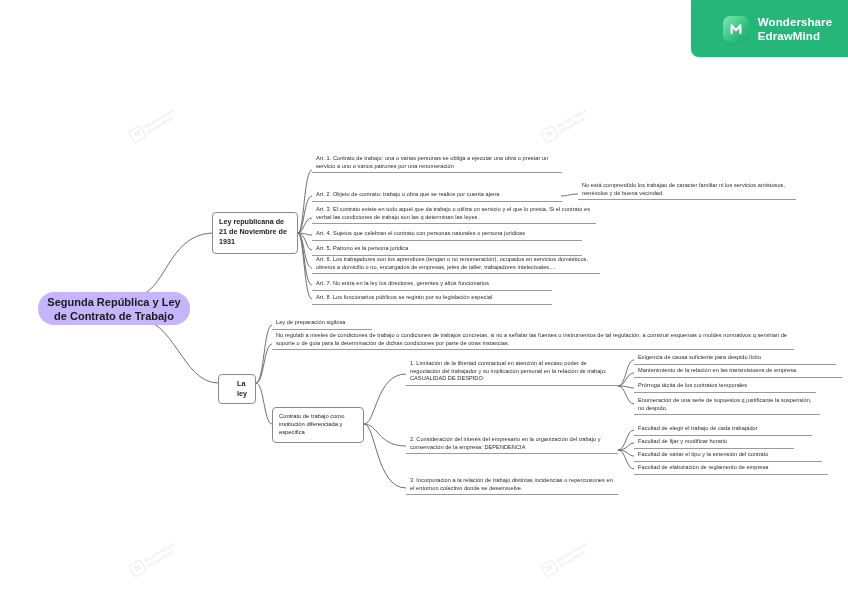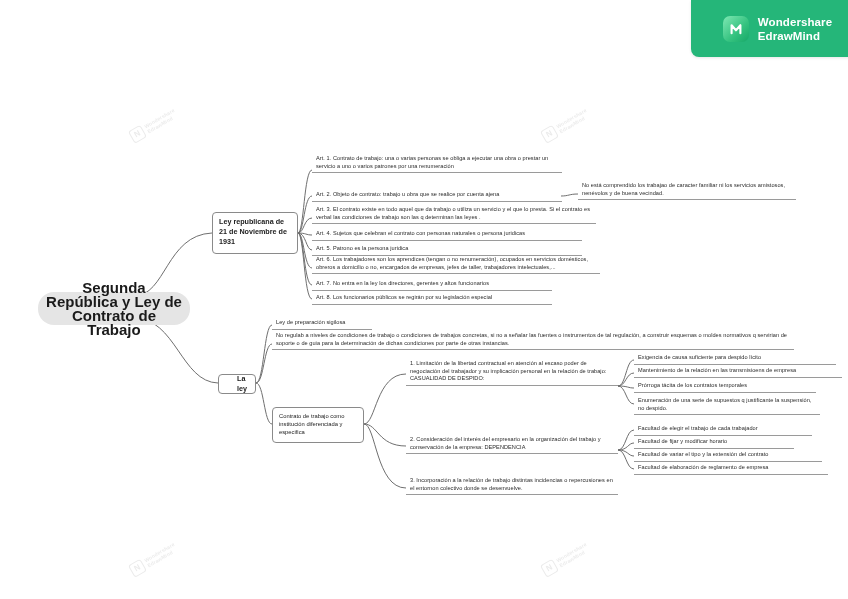--- a/index.html
+++ b/index.html
@@ -56,24 +56,24 @@
     margin-right:9px;
     display:flex;align-items:center;justify-content:center;
   }
   #logo .mark svg{display:block;}
   #logo .txt{color:#ffffff;font-size:11.5px;line-height:14px;font-weight:bold;letter-spacing:.1px;}
 
   
   .node{position:absolute;box-sizing:border-box;}
 
   .root{
-    background:#e5e5e5;
+    background:#c4b5fd;
     border-radius:16px;
     color:#1a1a1a;
-    font-size:15px;
+    font-size:11px;
     font-weight:bold;
     line-height:14px;
     text-align:center;
     display:flex;align-items:center;justify-content:center;
     padding:4px 8px;
   }
 
   .branch{
     background:#ffffff;
     border:1px solid #8a8a8a;
@@ -181,21 +181,21 @@
   <div class="node leaf" style="left:296px;top:228px;width:270px;">Art. 4. Sujetos que celebran el contrato con personas naturales o persona juridicas</div>
 
   <div class="node leaf" style="left:296px;top:243px;width:270px;">Art. 5. Patrono es la persona juridica</div>
 
   <div class="node leaf" style="left:296px;top:254px;width:288px;">Art. 6. Los trabajadores son los aprendices (tengan o no renumeración), ocupados en servicios domésticos, obreros a domicilio o no, encargados de empresas, jefes de taller, trabajadores intelectuales,...</div>
 
   <div class="node leaf" style="left:296px;top:278px;width:240px;">Art. 7. No entra en la ley los directores, gerentes y altos funcionarios</div>
 
   <div class="node leaf" style="left:296px;top:292px;width:240px;">Art. 8. Los funcionarios públicos se regirán por su legislación especial</div>
 
-  <div class="node branch center" style="left:202px;top:374px;width:38px;height:20px;padding-left:18px;">La ley</div>
+  <div class="node branch center" style="left:202px;top:374px;width:38px;height:30px;padding-left:18px;">La ley</div>
 
   <div class="node leaf" style="left:256px;top:317px;width:100px;">Ley de preparación sigilosa</div>
 
   <div class="node leaf" style="left:256px;top:330px;width:522px;">No regulab a niveles de condiciones de trabajo o condiciones de trabajos concretas, si no a señalar las fuentes o instrumentos de tal regulación, a construir esquemas o moldes normativos q servirian de soporte o de guia para la determinación de dichas condiciones por parte de otras instancias.</div>
 
   <div class="node branch" style="left:256px;top:407px;width:92px;height:36px;font-weight:normal;font-size:5.8px;line-height:8px;">Contrato de trabajo como institución diferenciada y especifica</div>
 
   <div class="node leaf" style="left:390px;top:358px;width:212px;">1. Limitación de la libertad contractual en atención al escaso poder de negociación del trabajador y su implicación personal en la relación de trabajo: CASUALIDAD DE DESPIDO:</div>
 
   <div class="node leaf" style="left:390px;top:434px;width:212px;">2. Consideración del interés del empresario en la organización del trabajo y conservación de la empresa: DEPENDENCIA</div>

